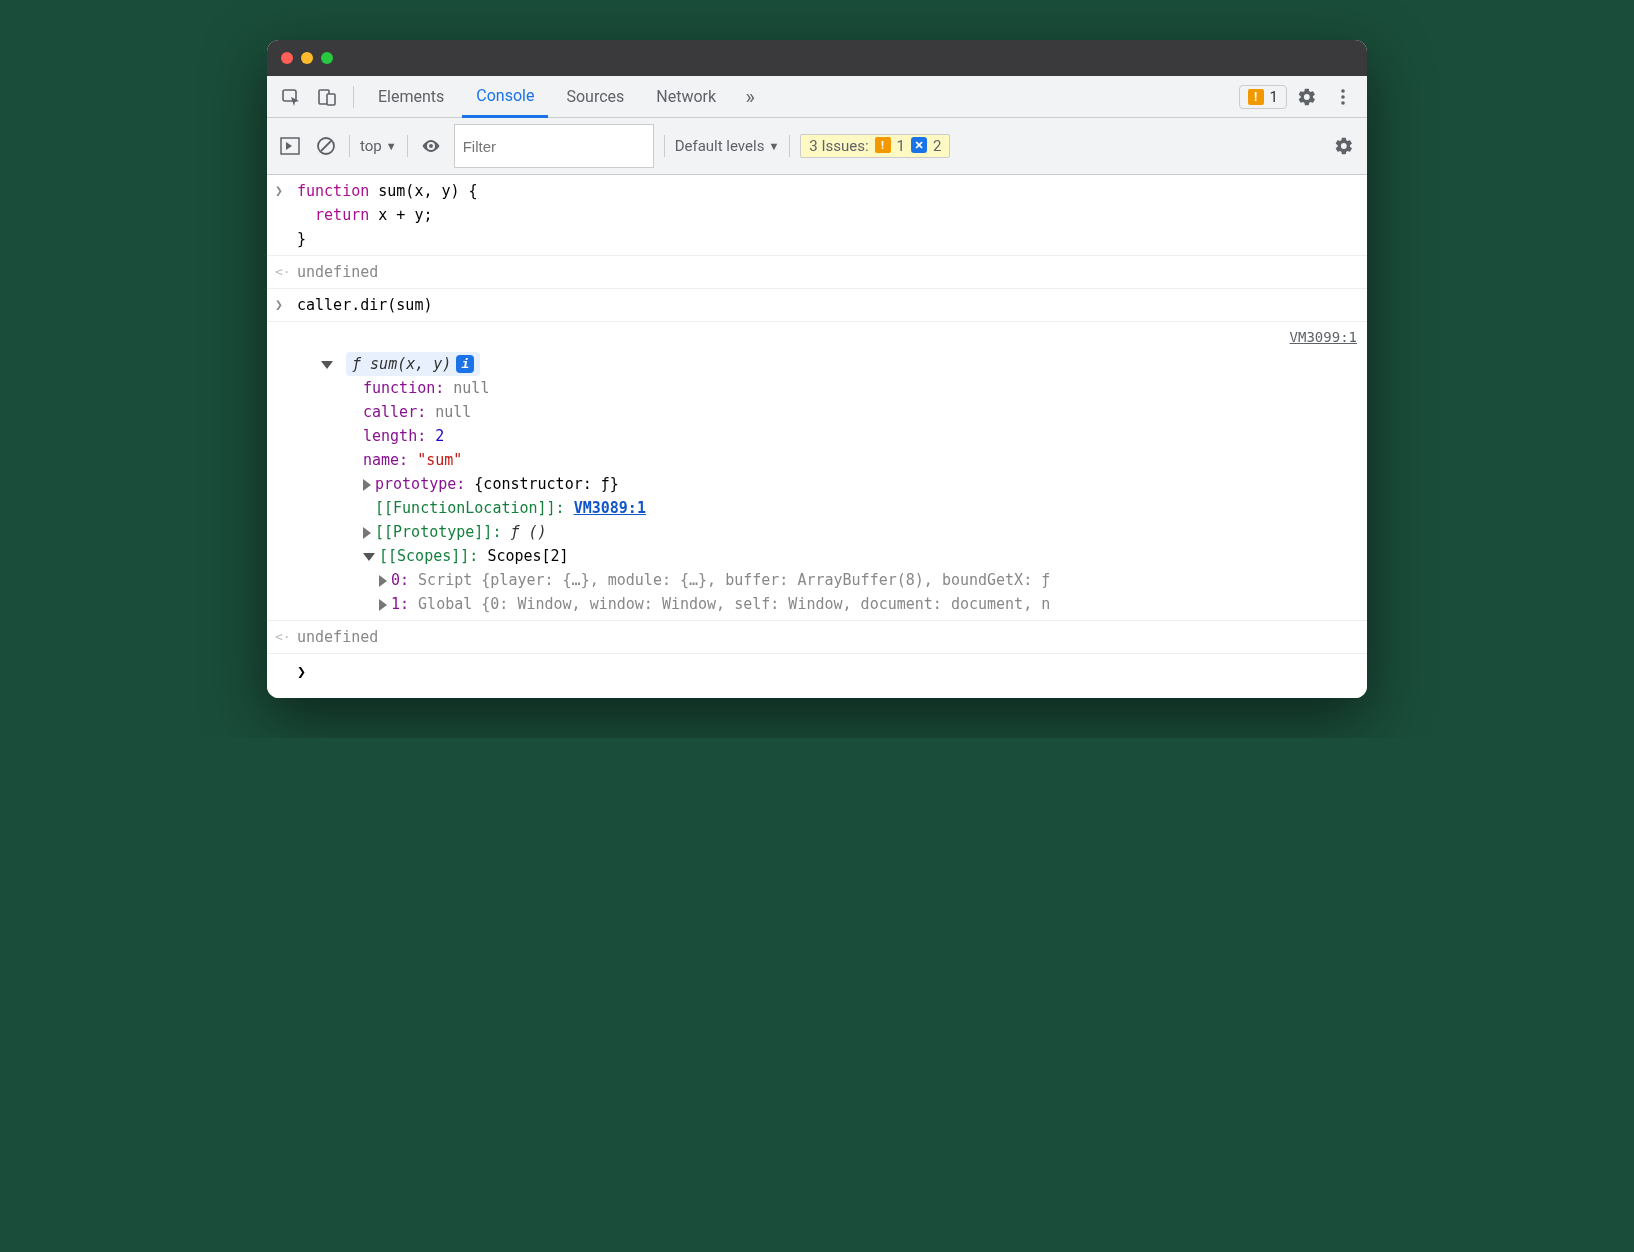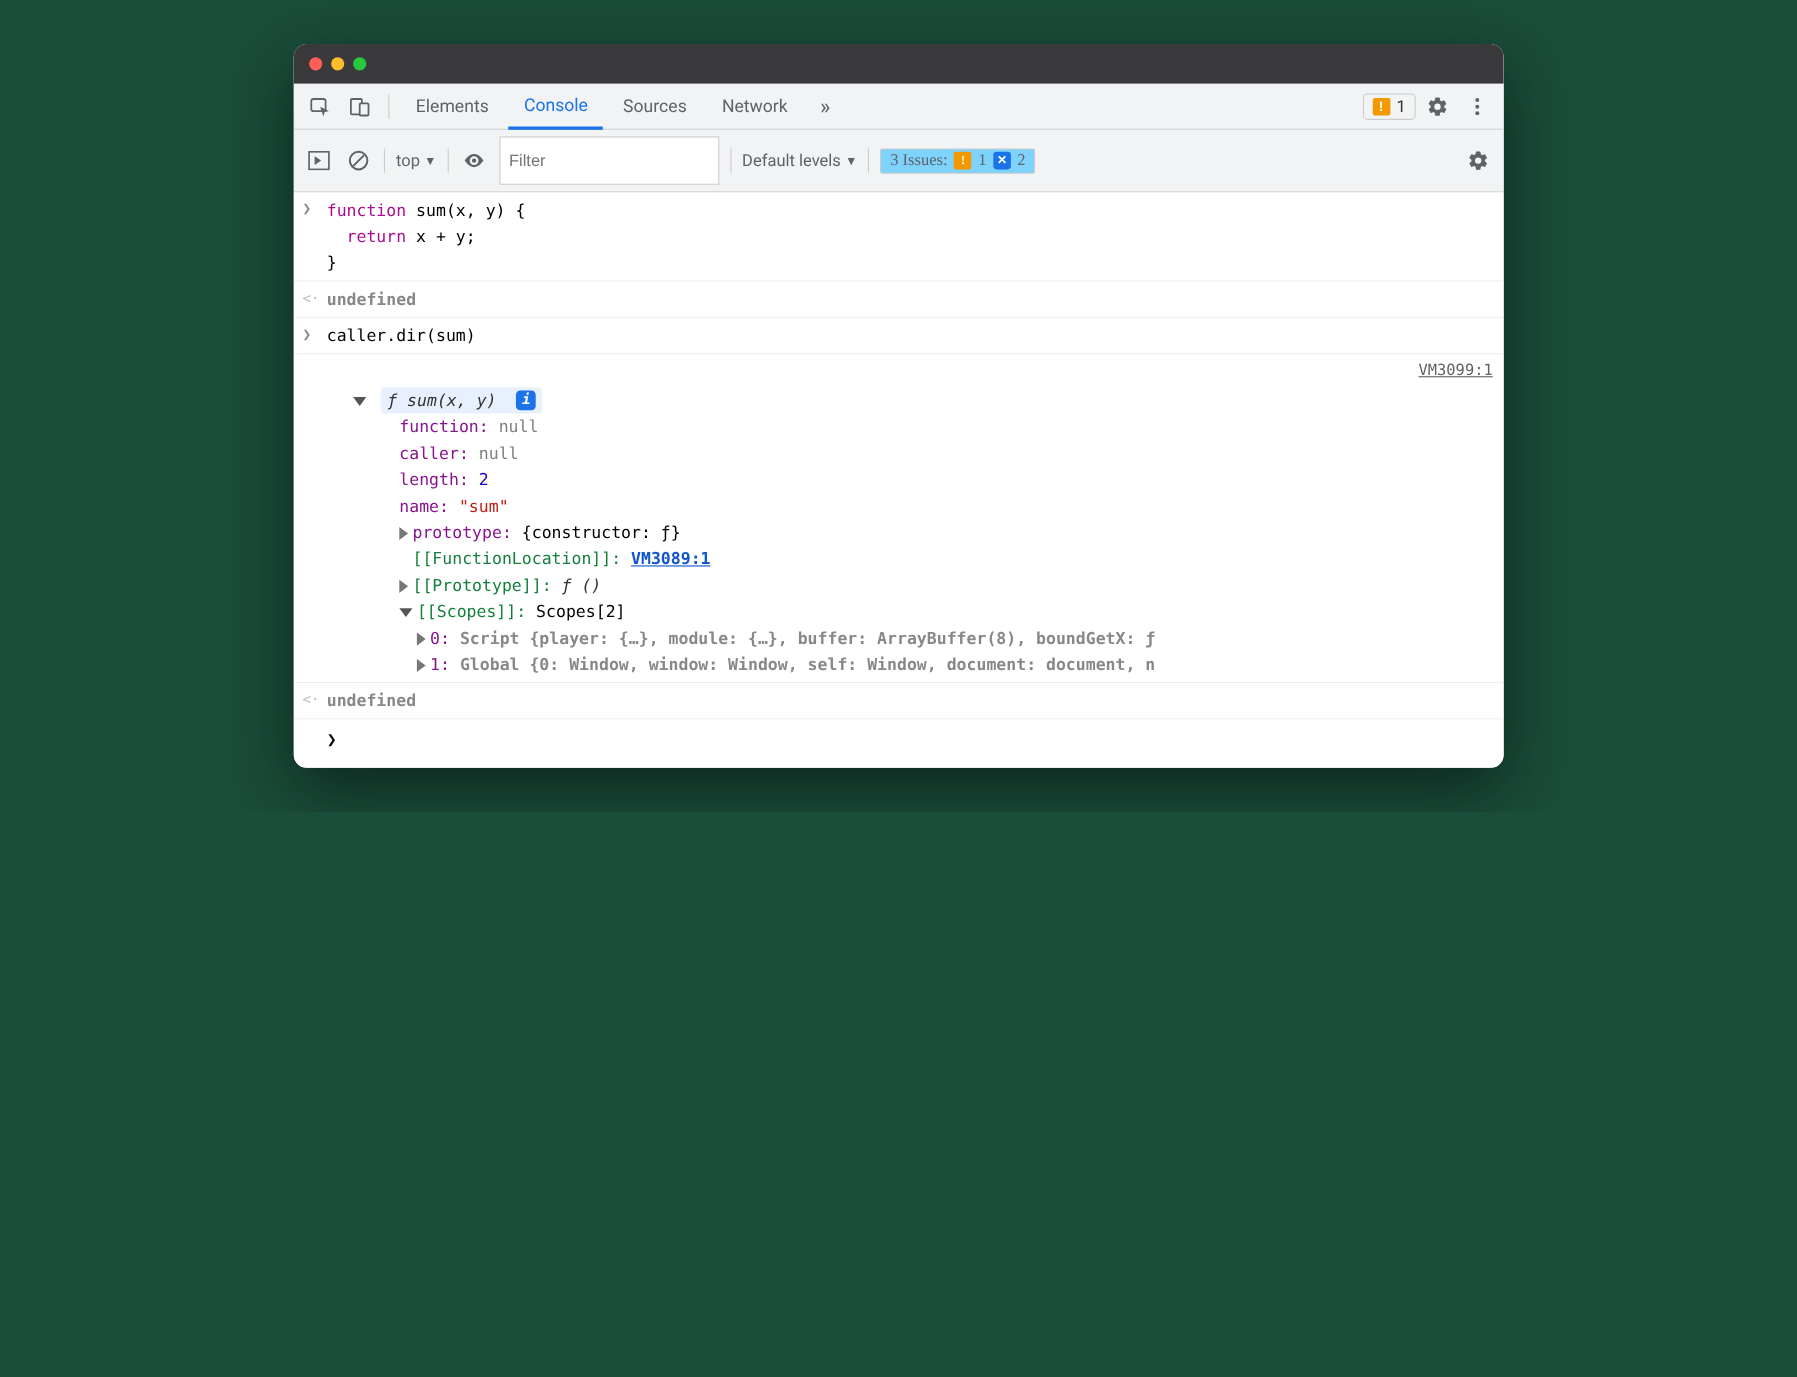--- a/index.html
+++ b/index.html
@@ -67,41 +67,41 @@
   .toolbar .icon-btn { width:26px; height:26px; display:flex;align-items:center;justify-content:center; cursor:pointer; }
   .toolbar .vdiv { width:1px; height:22px; background:#ccc; }
   .context-sel { display:flex; align-items:center; gap:4px; cursor:pointer; }
   .filter-input {
     border: 1px solid #ccc; background:#fff;
     padding: 4px 8px; font-size:15px; width: 200px; height: 44px;
   }
   .levels-sel { display:flex; align-items:center; gap:4px; cursor:pointer; }
   .issues-box {
     display:flex; gap:6px;
-    border:1px solid #ccc; border-radius:2px; padding:2px 8px; background:#7dd3fc;font-family:Liberation Serif, serif;
+    border:1px solid #ccc; border-radius:2px; padding:2px 8px; background:#fef9c3;
   }
   .sq-blue { width:16px;height:16px;background:#1a73e8;border-radius:3px;display:flex;align-items:center;justify-content:center;color:#fff;font-weight:bold;font-size:11px; }
   .toolbar .spacer { flex:1; }
 
   .console-body {
     font-family: Menlo, Consolas, monospace;
     font-size: 15px; line-height: 1.6;
     background: #fff;
   }
   .row { border-bottom: 1px solid #eee; padding: 4px 10px 4px 30px; position:relative; }
   .row .gutter {
     position:absolute; left:8px; top:6px; color:#888; font-size:13px;
   }
   .kw { color:#aa0d91; }
-  .grey { color:#888;font-weight:bold; }
+  .grey { color:#888; }
   .source-link { float:right; color:#5f6367; text-decoration:underline; font-size:14px; cursor:pointer; }
 
   .obj-block { padding-left: 24px; }
   .obj-header {
-    display:inline-flex; align-items:center; gap:18px;
+    display:inline-flex; align-items:center; gap:5px;
     background:#e8f0fe; border-radius:4px; padding:0 6px;
   }
   .ital-f { font-style: italic; color:#333; }
   .info-badge {
     display:inline-flex; width:18px; height:18px; background:#1a73e8;
     color:#fff; font-weight:bold; font-style:italic;
     align-items:center; justify-content:center; border-radius:4px; font-size:13px;
   }
   .tri { display:inline-block; width:0;height:0; border-style:solid; cursor:pointer; vertical-align:middle; margin-right:4px; }
   .tri.down { border-width:8px 6px 0 6px; border-color:#555 transparent transparent transparent; }

